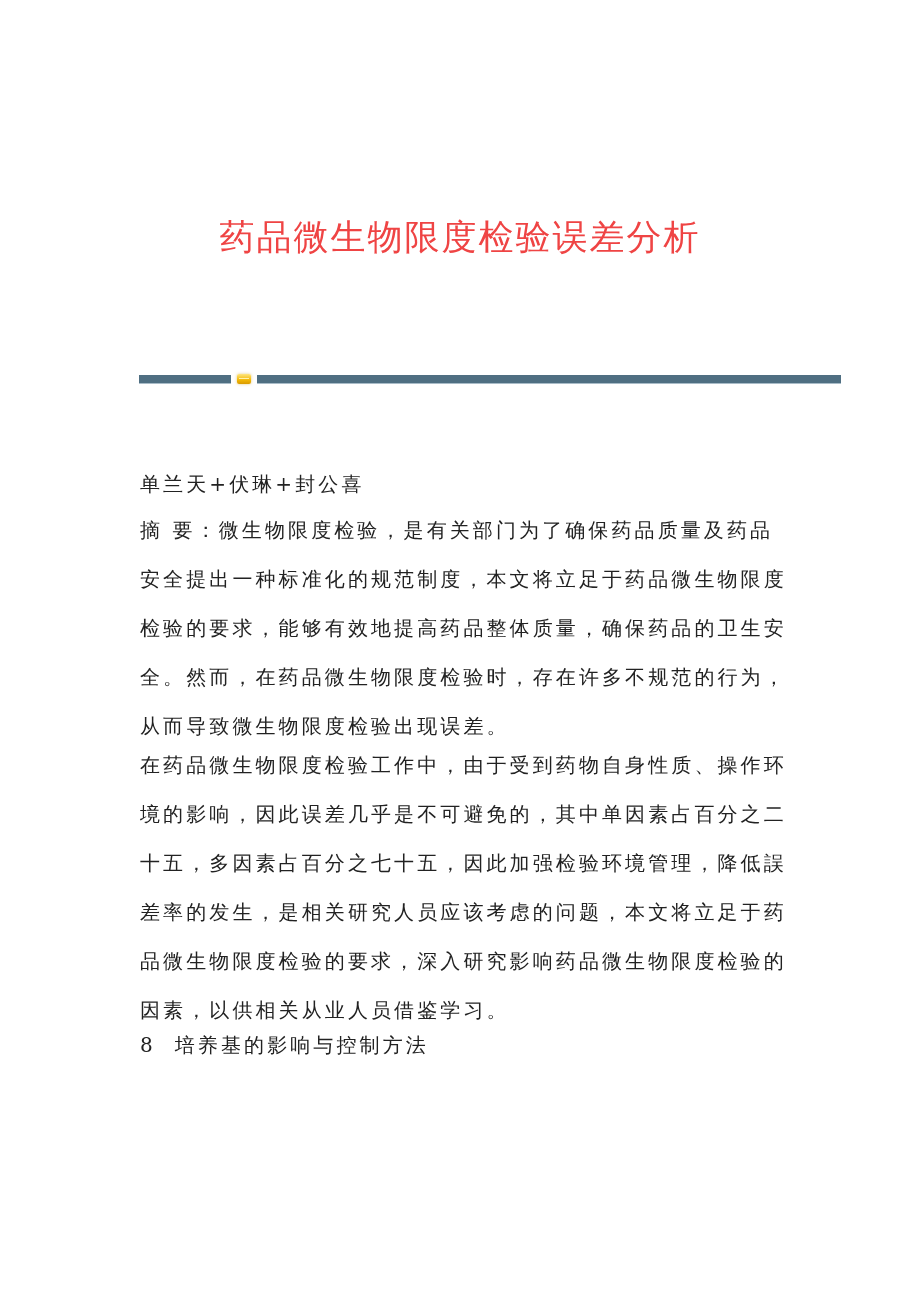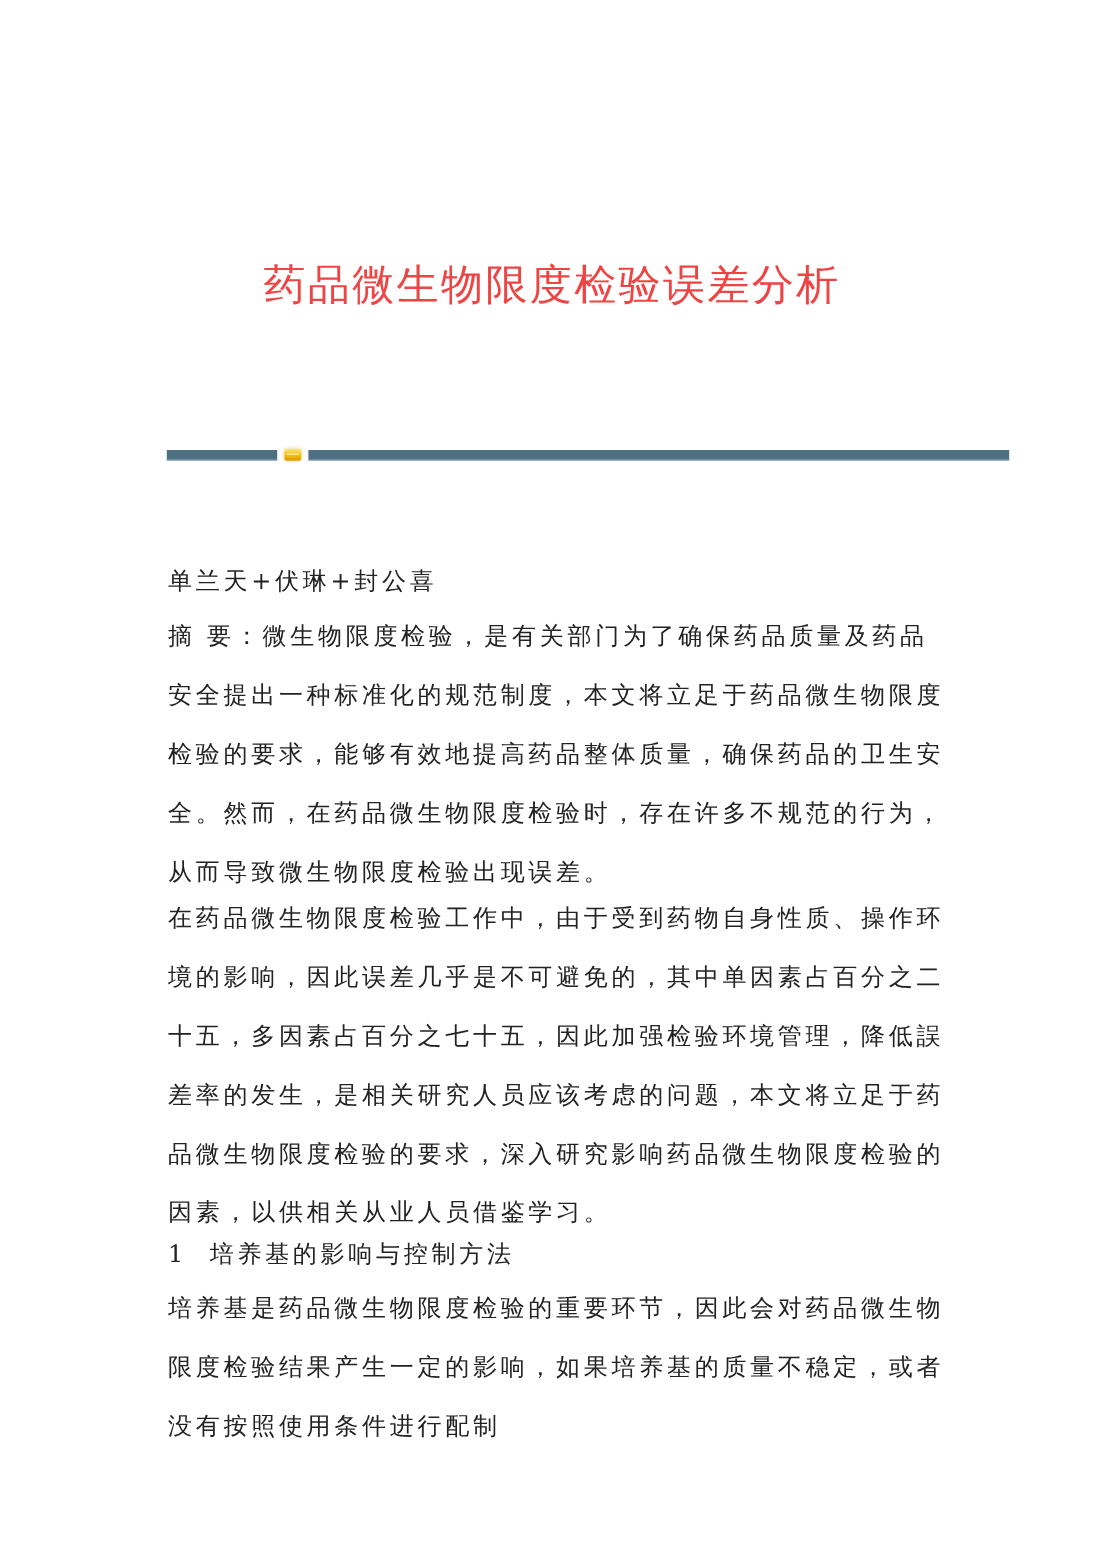--- a/index.html
+++ b/index.html
@@ -117,16 +117,15 @@
 </div>
 
 <div class="content">
   <p class="authors">单兰天+伏琳+封公喜</p>
 
   <p class="abstract"><span>摘 要：</span><span>微生物限度检验，是有关部门为了确保药品质量及药品安全提出一种标准化的规范制度，本文将立足于药品微生物限度检验的要求，能够有效地提高药品整体质量，确保药品的卫生安全。然而，在药品微生物限度检验时，存在许多不规范的行为，从而导致微生物限度检验出现误差。</span></p>
 
 
   <p class="body-par">在药品微生物限度检验工作中，由于受到药物自身性质、操作环境的影响，因此误差几乎是不可避免的，其中单因素占百分之二十五，多因素占百分之七十五，因此加强检验环境管理，降低誤差率的发生，是相关研究人员应该考虑的问题，本文将立足于药品微生物限度检验的要求，深入研究影响药品微生物限度检验的因素，以供相关从业人员借鉴学习。</p>
 
-  <p class="section-heading" style="white-space: pre;">1  培养基的影响与控制方法</p>
+  <p class="section-heading" style="white-space: pre;">8  培养基的影响与控制方法</p>
 
-  <p class="body-par">培养基是药品微生物限度检验的重要环节，因此会对药品微生物限度检验结果产生一定的影响，如果培养基的质量不稳定，或者没有按照使用条件进行配制</p>
 </div>
 
 </body></html>

